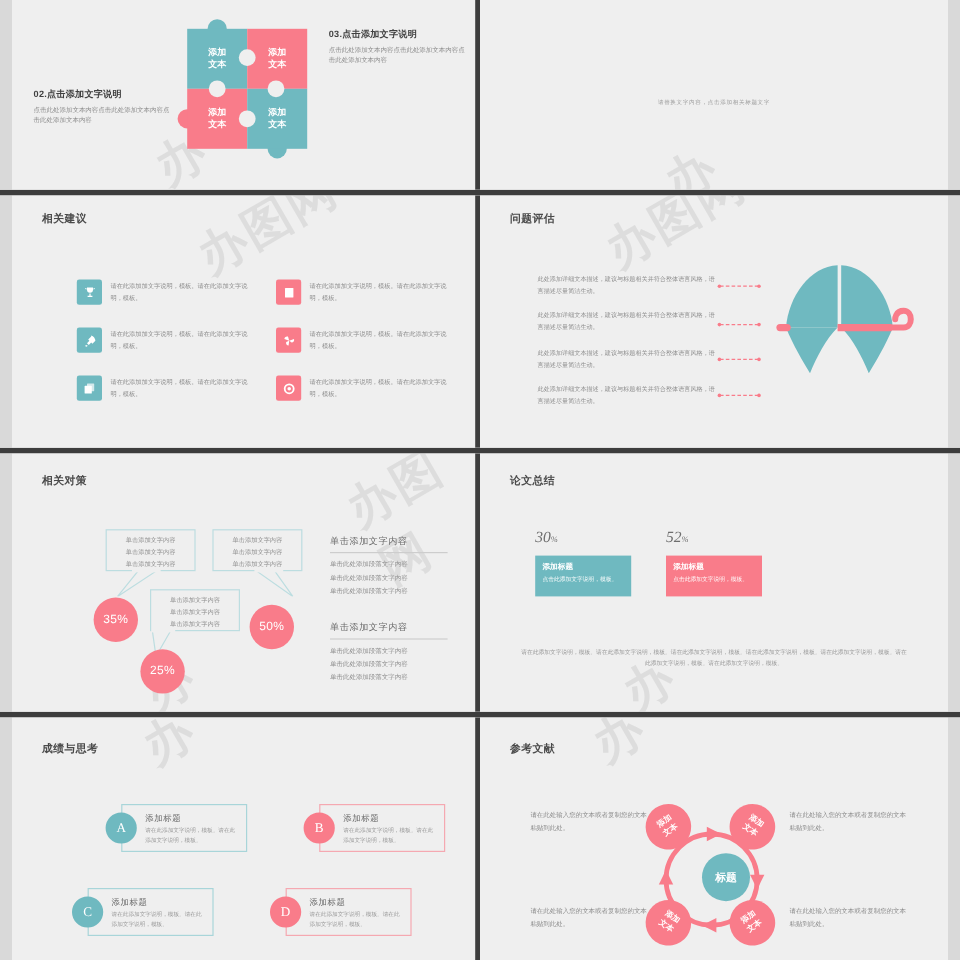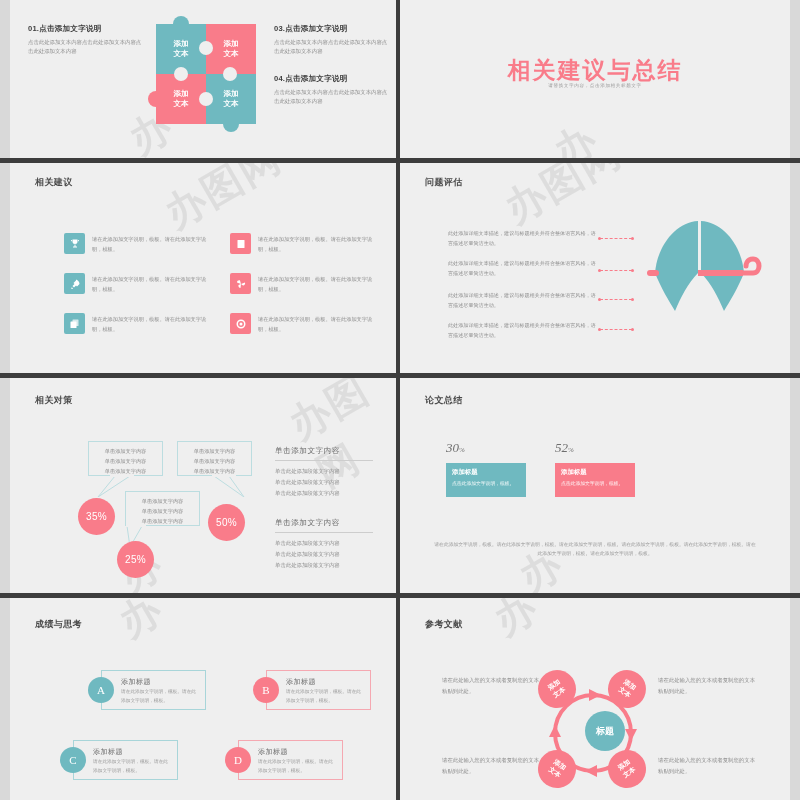--- a/index.html
+++ b/index.html
@@ -179,39 +179,34 @@
           <span><b>添加</b><br>
                 <b>文本</b></span>
         </div>
 
         <div class="notch n1"></div>
         <div class="notch n2"></div>
         <div class="notch n3"></div>
         <div class="notch n4"></div>
       </div>
 
-      <div class="pz-txt" style="left:18px; top:24px;">
-        <h4>01.点击添加文字说明</h4>
+      <div class="pz-txt" style="left:18px; top:74px;">
+        <h4>02.点击添加文字说明</h4>
         <p>点击此处添加文本内容点击此处添加文本内容点击此处添加文本内容</p>
       </div>
       <div class="pz-txt" style="left:264px; top:24px;">
         <h4>03.点击添加文字说明</h4>
         <p>点击此处添加文本内容点击此处添加文本内容点击此处添加文本内容</p>
       </div>
-      <div class="pz-txt" style="left:264px; top:74px;">
-        <h4>04.点击添加文字说明</h4>
-        <p>点击此处添加文本内容点击此处添加文本内容点击此处添加文本内容</p>
-      </div>
     </div>
 
     <div class="slide right">
       <div class="wm" style="left:155px; top:118px;">
         <span>办</span>
       </div>
-      <div class="cov-ttl">相关建议与总结</div>
       <div class="cov-sub">请替换文字内容，点击添加相关标题文字</div>
     </div>
   </div>
   <div class="row-sep"></div>
 
   <div class="row" style="height:210px">
     <div class="gutter-l"></div>
     <div class="gutter-r"></div>
     <div class="vdiv" style="left:396px"></div>
 

